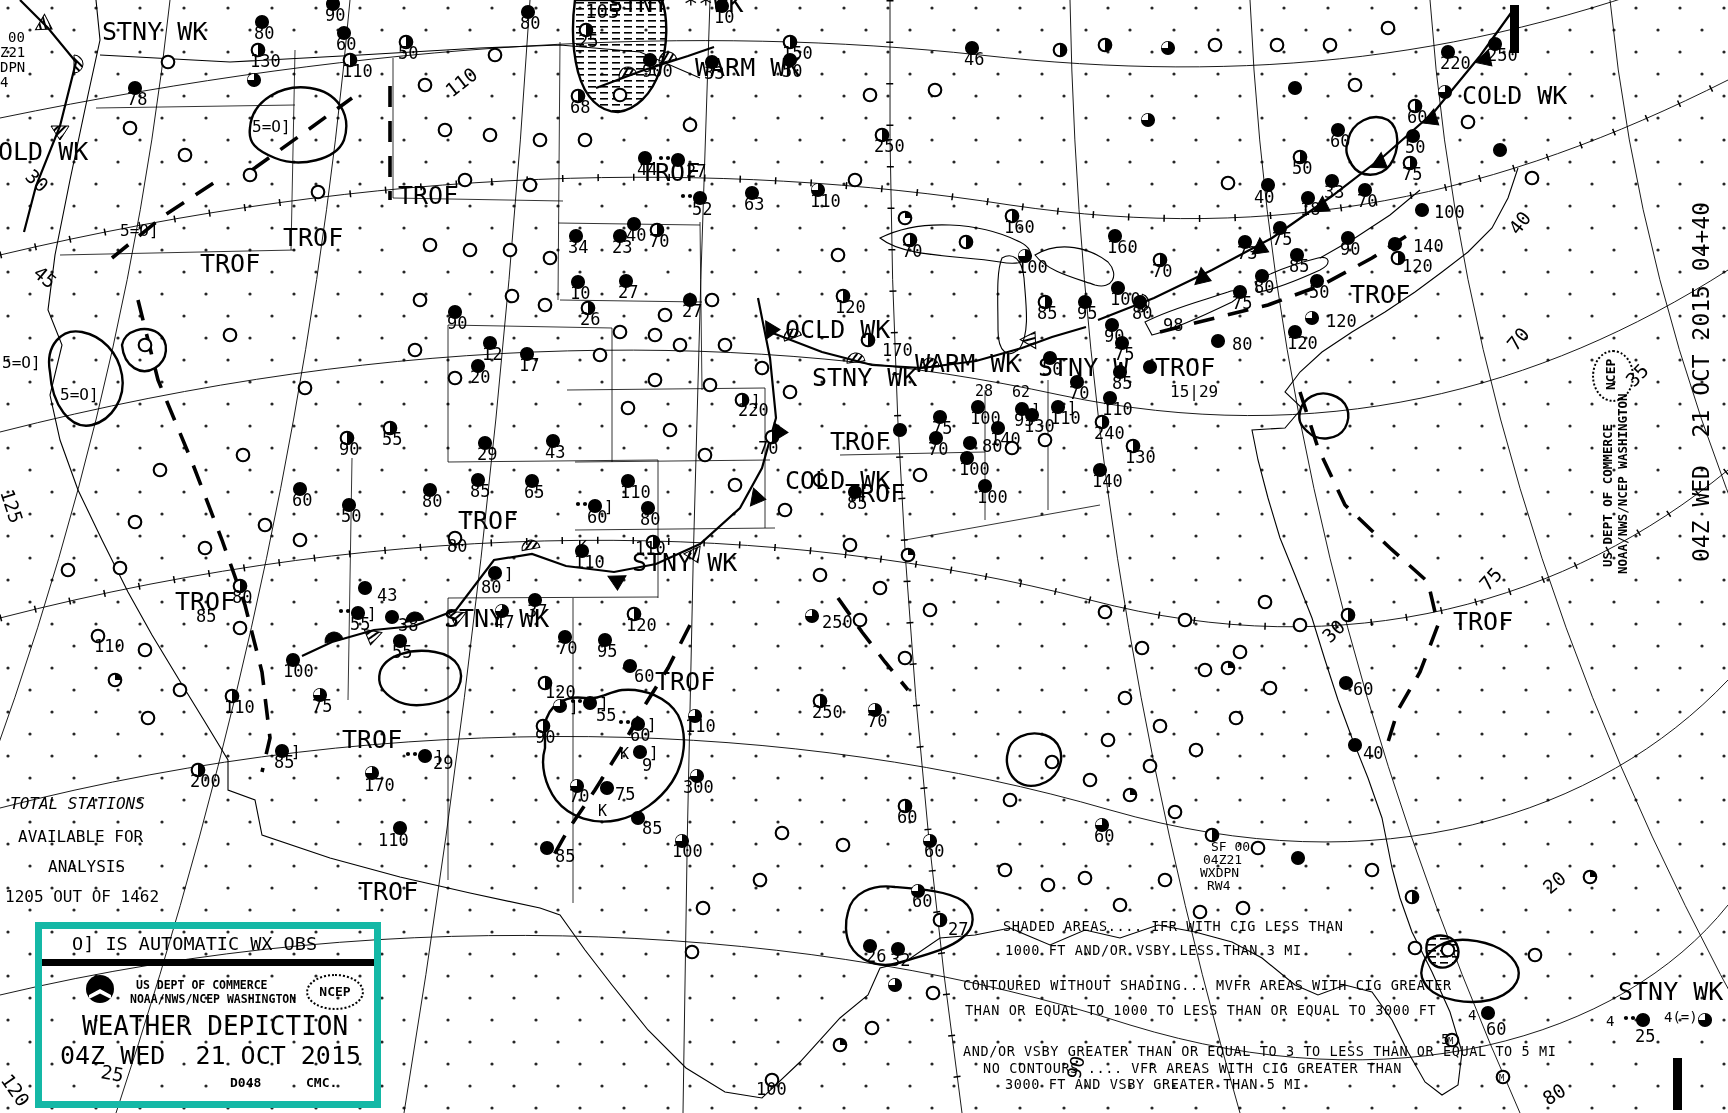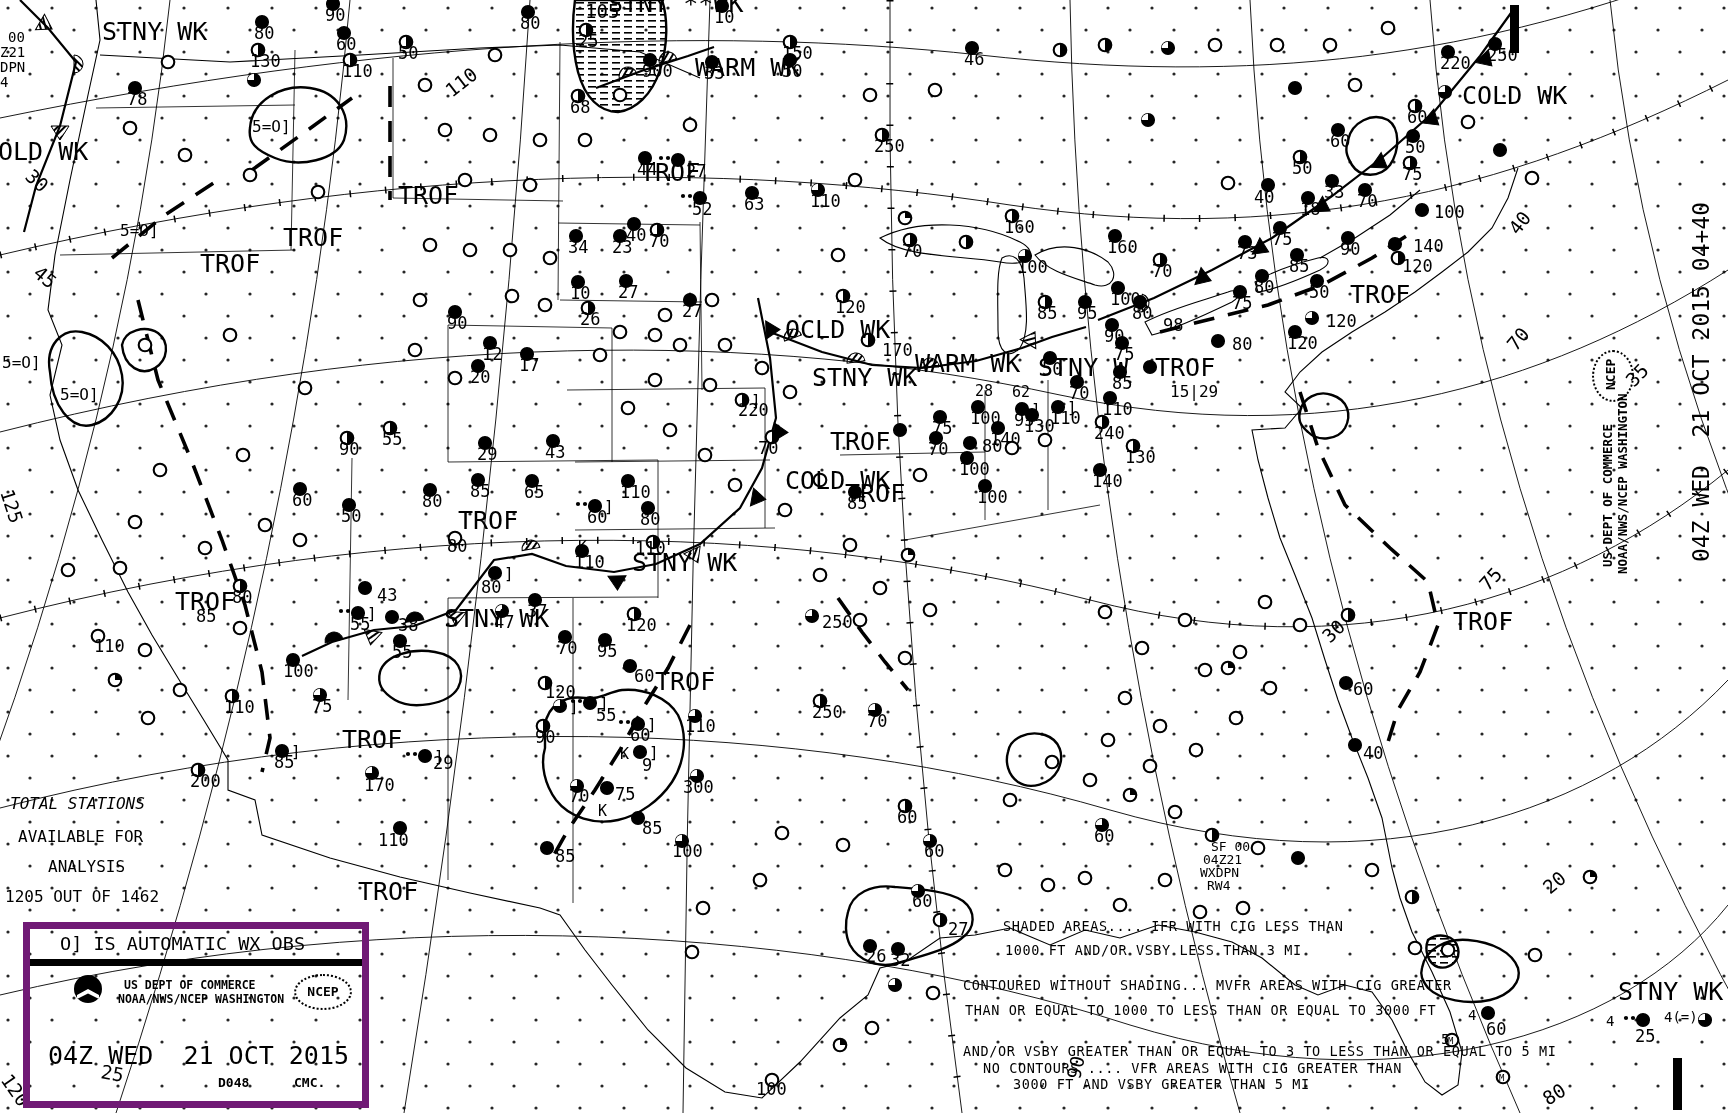--- a/index.html
+++ b/index.html
@@ -6,21 +6,21 @@
   #stage{position:relative;width:1728px;height:1113px;background:#fff;overflow:hidden;
          font-family:"DejaVu Sans Mono",monospace;color:#000;}
   #chart{position:absolute;left:0;top:0;}
   .ov{position:absolute;white-space:pre;color:#000;}
   .leg{font-size:13.5px;letter-spacing:.6px;}
   .stats{font-size:16px;}
   .sf{font-size:13px;line-height:13px;}
   .corner{font-size:14px;line-height:15px;}
   .vrot{transform:rotate(-90deg);transform-origin:0 0;}
   
-  .tb{position:absolute;left:23px;top:922px;width:346px;height:186px;border:7px solid #701a75;box-sizing:border-box;}
+  .tb{position:absolute;left:35px;top:922px;width:346px;height:186px;border:7px solid #14b8a6;box-sizing:border-box;}
   .tb *{position:absolute;white-space:pre;}
   .tb-row1{left:30px;top:4px;font-size:18.5px;}
   .tb-div{left:0;top:30px;width:332px;height:7px;background:#000;}
   .noaa{left:44px;top:46px;width:28px;height:28px;border-radius:50%;background:#000;overflow:hidden;}
   .noaa:after{content:"";position:absolute;left:3px;top:14px;width:22px;height:10px;background:#fff;
               clip-path:polygon(0 60%,50% 0,100% 60%,100% 100%,50% 45%,0 100%);}
   .dept1{left:94px;top:49px;font-size:11.5px;font-weight:bold;}
   .dept2{left:88px;top:63px;font-size:11.5px;font-weight:bold;}
   .ncep-box{left:264px;top:45px;width:54px;height:32px;border:2px dotted #000;border-radius:50%;
             font-size:13px;font-weight:bold;text-align:center;line-height:32px;}
@@ -792,36 +792,37 @@
   <div class="ov sf" style="left:1203px;top:853px;">04Z21</div>
   <div class="ov sf" style="left:1200px;top:866px;">WXDPN</div>
   <div class="ov sf" style="left:1207px;top:879px;">RW4</div>
 
   <div class="ov leg" style="left:1003px;top:918px;">SHADED AREAS.... IFR WITH CIG LESS THAN</div>
   <div class="ov leg" style="left:1005px;top:942px;">1000 FT AND/OR VSBY LESS THAN 3 MI</div>
   <div class="ov leg" style="left:963px;top:977px;text-align:right;">CONTOURED WITHOUT SHADING... MVFR AREAS WITH CIG GREATER</div>
   <div class="ov leg" style="left:965px;top:1002px;">THAN OR EQUAL TO 1000 TO LESS THAN OR EQUAL TO 3000 FT</div>
   <div class="ov leg" style="left:963px;top:1027px;margin-top:16px;">AND/OR VSBY GREATER THAN OR EQUAL TO 3 TO LESS THAN OR EQUAL TO 5 MI</div>
   <div class="ov leg" style="left:983px;top:1060px;">NO CONTOURS .... VFR AREAS WITH CIG GREATER THAN</div>
-  <div class="ov leg" style="left:1005px;top:1076px;margin-left:8px;">3000 FT AND VSBY GREATER THAN 5 MI</div>
+  <div class="ov leg" style="left:1005px;top:1076px;">3000 FT AND VSBY GREATER THAN 5 MI</div>
 
   <div class="ov vrot" style="left:1688px;top:562px;font-size:23px;">04Z WED  21 OCT 2015 04+40</div>
   <div class="ov vrot" style="left:1600px;top:567px;font-size:12.5px;font-weight:bold;">US DEPT OF COMMERCE</div>
   <div class="ov vrot" style="left:1615px;top:574px;font-size:12.5px;font-weight:bold;">NOAA/NWS/NCEP WASHINGTON</div>
   <div class="ncep-side">
       <span>NCEP</span>
     </div>
 
   <div class="blackbar" style="left:1510px;top:5px;width:9px;height:48px;"></div>
   <div class="blackbar" style="left:1673px;top:1058px;width:9px;height:52px;"></div>
 
   <div class="tb">
     <div class="tb-row1">O] IS AUTOMATIC WX OBS</div>
     <div class="tb-div"></div>
     <div class="noaa"></div>
     <div class="dept1">US DEPT OF COMMERCE</div>
     <div class="dept2">NOAA/NWS/NCEP WASHINGTON</div>
     <div class="ncep-box">NCEP</div>
+    <div class="tb-title">WEATHER DEPICTION</div>
     <div class="tb-date">04Z WED  21 OCT 2015</div>
     <div class="tb-d048">D048</div>
     <div class="tb-cmc">CMC.</div>
   </div>
 </div>
 
 </body></html>

